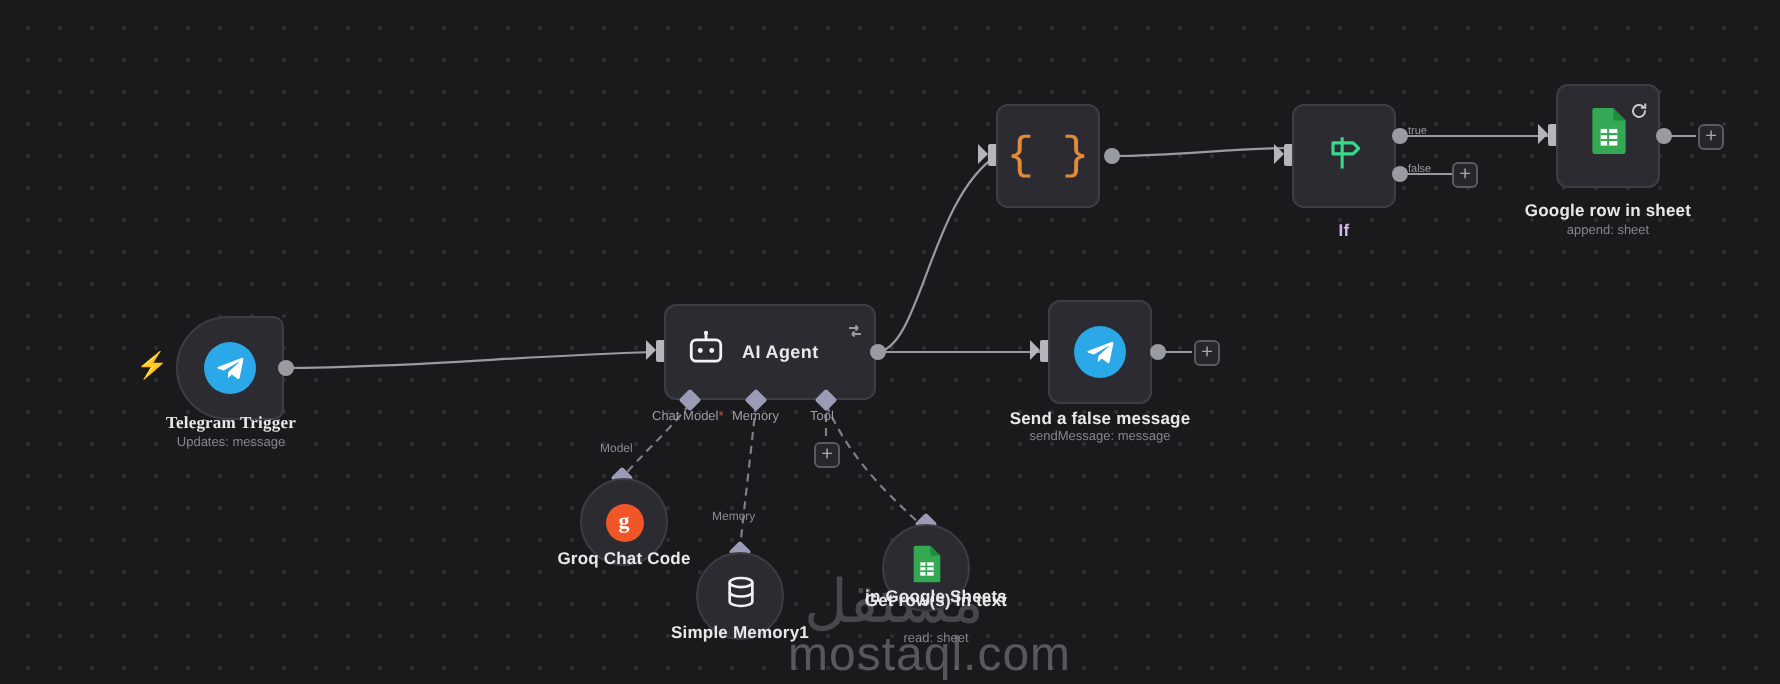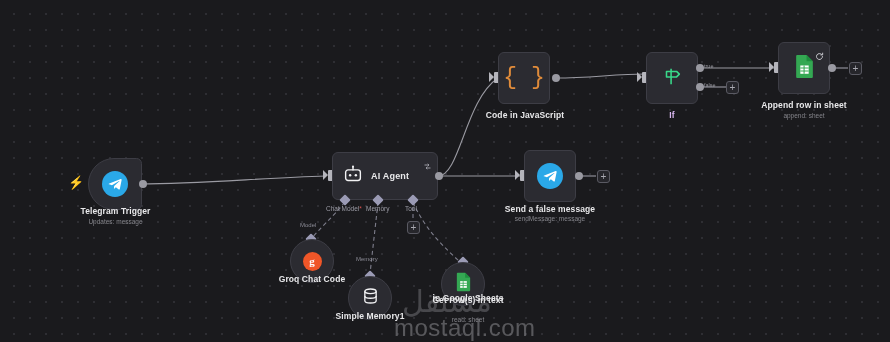--- a/index.html
+++ b/index.html
@@ -245,21 +245,21 @@
   </svg>
 
   <div class="ic-bolt" style="left:68px; top:176px;">⚡</div>
   <div class="node trigger tg-trigger" style="left:88px; top:158px;">
     <div class="ic-telegram">
       <svg viewBox="0 0 24 24" fill="#ffffff">
           <path d="M21.9 4.3 18.9 19c-.2 1-.8 1.3-1.7.8l-4.6-3.4-2.2 2.1c-.25.25-.45.45-.9.45l.32-4.6 8.4-7.6c.36-.32-.08-.5-.56-.18L6.3 13.1l-4.5-1.4c-.97-.3-.99-.97.2-1.44L20.3 3.1c.8-.3 1.5.2 1.6 1.2z"></path>
         </svg>
     </div>
   </div>
-  <div class="nlabel" style="left:48px; top:206px; width:135px;">Telegram Trigger</div>
+  <div class="nlabel" style="left:48px; top:206px; width:135px;font-family:Liberation Serif, serif;">Telegram Trigger</div>
   <div class="nsub" style="left:48px; top:218px; width:135px;">Updates: message</div>
   <div class="port-out" style="left:139px; top:180px;"></div>
 
   <div class="port-in" style="left:328px; top:170px;"></div>
   <div class="node agent" style="left:332px; top:152px;">
     <span class="ic-robot">
       <svg viewBox="0 0 24 22" fill="none" stroke="#f2f2f4" stroke-width="1.7" stroke-linecap="round" stroke-linejoin="round">
         <rect x="3" y="6" width="18" height="13" rx="3"></rect>
         <path d="M12 6V2.6"></path>
           <circle cx="12" cy="1.8" r="1.3" fill="#f2f2f4" stroke="none"></circle>
@@ -283,21 +283,20 @@
   <div class="subport-label" style="left:366px; top:205px;">Memory</div>
 
   <div class="diamond" style="left:409px; top:196px;"></div>
   <div class="subport-label" style="left:405px; top:205px;">Tool</div>
   <div class="plus-btn" style="left:407px; top:221px;">+</div>
 
   <div class="port-in" style="left:494px; top:72px;"></div>
   <div class="node square" style="left:498px; top:52px;">
     <span class="ic-code">{&nbsp;}</span>
   </div>
-  <div class="nlabel" style="left:440px; top:110px; width:170px;">Code in JavaScript</div>
   <div class="port-out" style="left:552px; top:74px;"></div>
 
   <div class="port-in" style="left:642px; top:72px;"></div>
   <div class="node square" style="left:646px; top:52px;">
     <span class="ic-if">
       <svg viewBox="0 0 24 24" fill="none" stroke="#39d98a" stroke-width="1.7" stroke-linejoin="round">
         <path d="M11 4v17"></path>
         <path d="M6 7h11l3 3-3 3H6z"></path>
       </svg>
     </span>
@@ -319,21 +318,21 @@
         <path d="M6 13.5h8M6 16.3h8M9.6 11v8" stroke="#34a853" stroke-width="1"></path>
       </svg>
     </span>
     <span class="badge-retry">
       <svg viewBox="0 0 12 12" fill="none" stroke="currentColor" stroke-width="1.3" stroke-linecap="round">
         <path d="M10 6a4 4 0 1 1-1.2-2.85"></path>
           <path d="M10.2 1.5v2.4H7.8"></path>
       </svg>
     </span>
   </div>
-  <div class="nlabel" style="left:748px; top:100px; width:112px;">Append row in sheet</div>
+  <div class="nlabel" style="left:748px; top:100px; width:112px;">Google row in sheet</div>
   <div class="nsub" style="left:748px; top:112px; width:112px;">append: sheet</div>
   <div class="port-out" style="left:828px; top:64px;"></div>
   <div class="plus-btn" style="left:849px; top:62px;">+</div>
 
   <div class="port-in" style="left:520px; top:170px;"></div>
   <div class="node square" style="left:524px; top:150px;">
     <div class="ic-telegram">
       <svg viewBox="0 0 24 24" fill="#ffffff">
           <path d="M21.9 4.3 18.9 19c-.2 1-.8 1.3-1.7.8l-4.6-3.4-2.2 2.1c-.25.25-.45.45-.9.45l.32-4.6 8.4-7.6c.36-.32-.08-.5-.56-.18L6.3 13.1l-4.5-1.4c-.97-.3-.99-.97.2-1.44L20.3 3.1c.8-.3 1.5.2 1.6 1.2z"></path>
         </svg>

